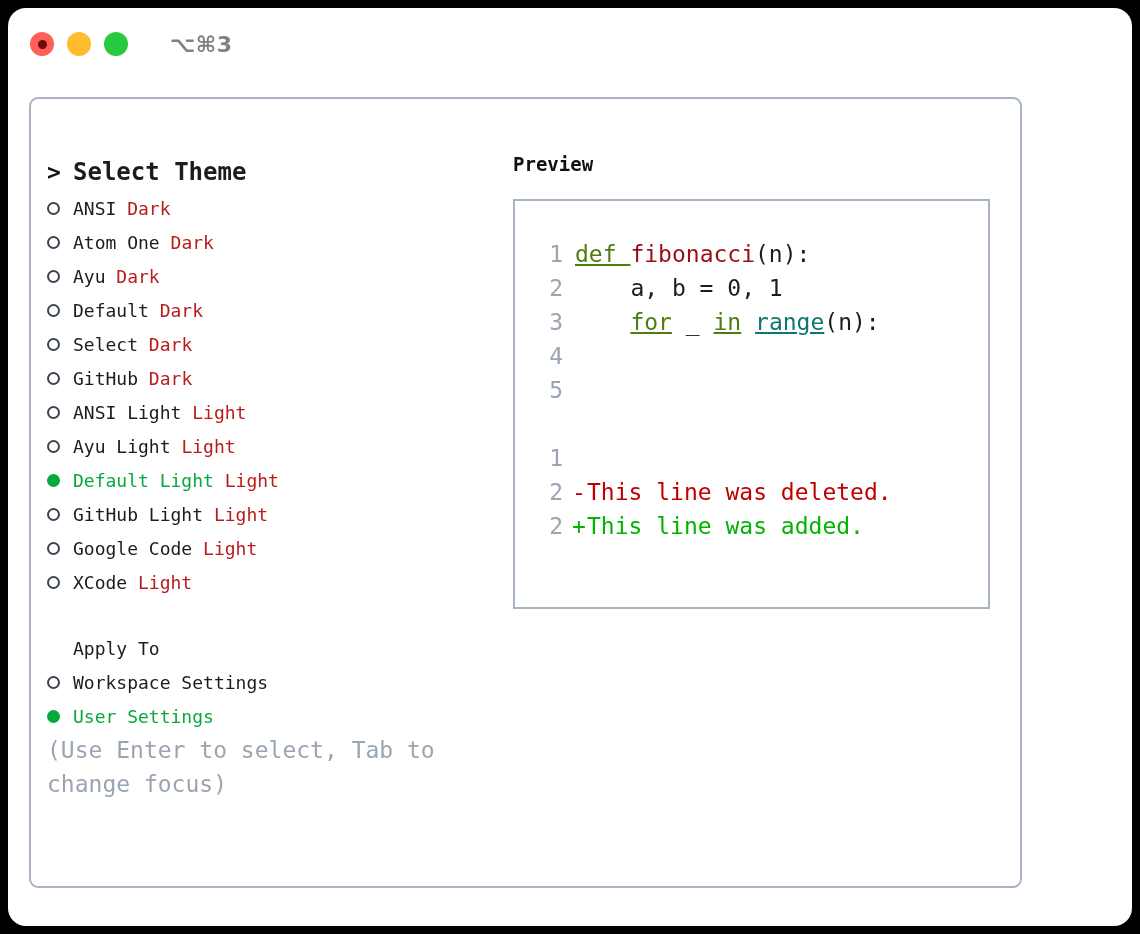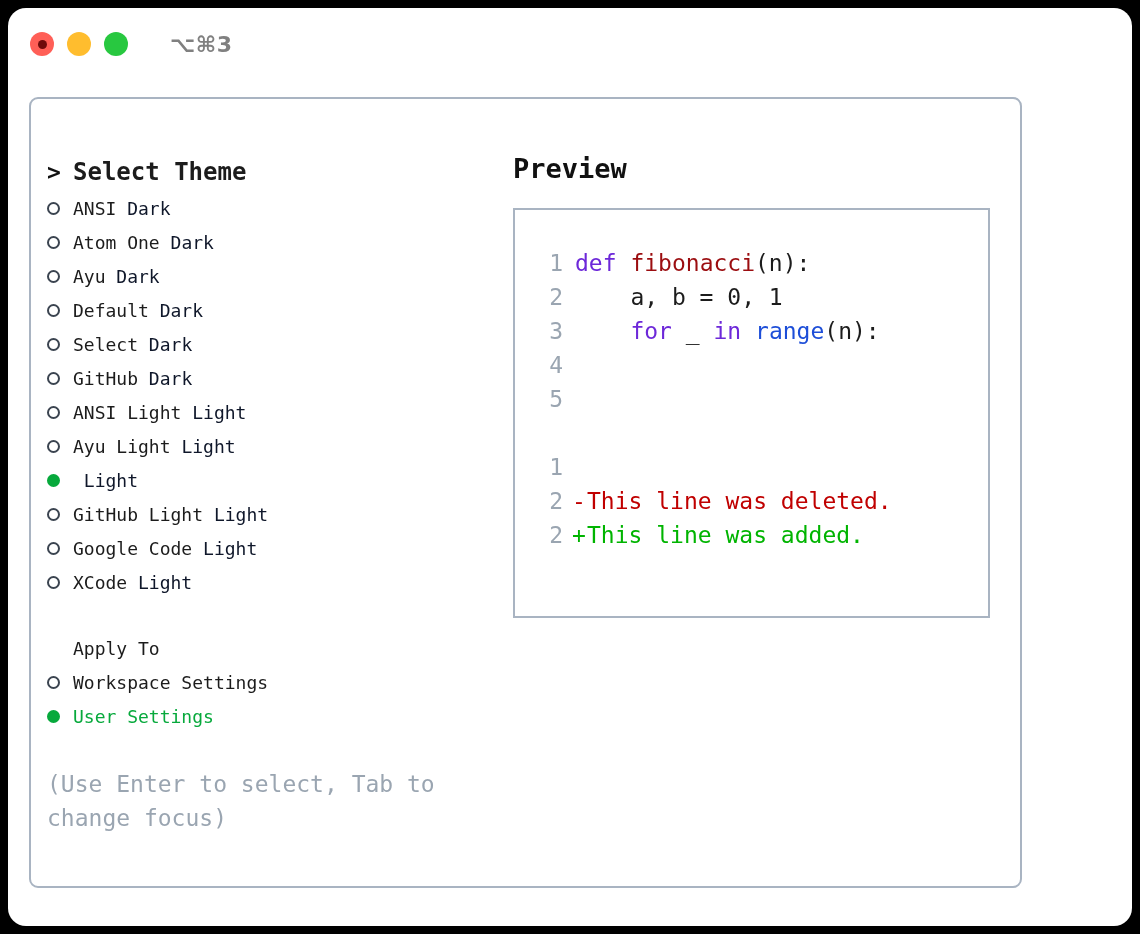--- a/index.html
+++ b/index.html
@@ -109,52 +109,51 @@
     border-radius: 50%;
     border: 2px solid #3b4450;
     background: transparent;
     display: inline-block;
   }
   .bullet.filled {
     background: #07a93c;
     border-color: #07a93c;
   }
   .row .label { color: #1c1c1c; }
-  .row .suffix { color: #0f172a; }
+  .row .suffix { color: #b91c1c; }
   .row.selected .label { color: #07a93c; }
 
   .header-row {
     font-weight: bold;
     font-size: 24px;
     color: #111111;
     height: 38px;
   }
   .header-row .marker { font-weight: bold; line-height: 38px; }
 
   .section-gap { height: 32px; }
 
   .plain-row { }
   .plain-row .bullet-wrap { visibility: hidden; }
 
   .hint {
-    margin-top: 34px;
     width: 412px;
     font-size: 23px;
     line-height: 34px;
     color: #9aa5b1;
     white-space: pre-wrap;
   }
 
   
   .right-col {
     flex: 1;
     padding: 54px 0 0 20px;
   }
   .preview-title {
-    font-size: 27px;
+    font-size: 19px;
     font-weight: bold;
     color: #111111;
     margin-bottom: 24px;
   }
   .preview-box {
     width: 477px;
     height: 410px;
     border: 2px solid #a9b4c2;
     background: #ffffff;
     padding: 40px 0 0 14px;
@@ -179,23 +178,23 @@
     color: #1c1c1c;
   }
   .diffmark {
     width: 24px;
     flex: 0 0 24px;
     text-align: center;
     padding-left: 8px;
   }
   .blank-line { height: 34px; }
 
-  .tok-kw   { color: #6d28d9; }
+  .tok-kw   { color: #4d7c0f; text-decoration: underline; }
   .tok-fn   { color: #9b0d10; }
-  .tok-bi   { color: #1d4ed8; }
+  .tok-bi   { color: #0f766e; text-decoration: underline; }
   .tok-pl   { color: #1c1c1c; }
   .tok-ctx  { color: #7a7a7a; }
   .tok-del  { color: #c00000; }
   .tok-add  { color: #00b400; }
 </style>
 </head>
 <body>
 
 <div class="window">
 
@@ -222,21 +221,21 @@
 
         <div id="theme-options">
             <div class="row"><span class="bullet-wrap"><span class="bullet"></span></span><span class="label">ANSI</span><span class="suffix"> Dark</span></div>
             <div class="row"><span class="bullet-wrap"><span class="bullet"></span></span><span class="label">Atom One</span><span class="suffix"> Dark</span></div>
             <div class="row"><span class="bullet-wrap"><span class="bullet"></span></span><span class="label">Ayu</span><span class="suffix"> Dark</span></div>
             <div class="row"><span class="bullet-wrap"><span class="bullet"></span></span><span class="label">Default</span><span class="suffix"> Dark</span></div>
             <div class="row"><span class="bullet-wrap"><span class="bullet"></span></span><span class="label">Select</span><span class="suffix"> Dark</span></div>
             <div class="row"><span class="bullet-wrap"><span class="bullet"></span></span><span class="label">GitHub</span><span class="suffix"> Dark</span></div>
             <div class="row"><span class="bullet-wrap"><span class="bullet"></span></span><span class="label">ANSI Light</span><span class="suffix"> Light</span></div>
             <div class="row"><span class="bullet-wrap"><span class="bullet"></span></span><span class="label">Ayu Light</span><span class="suffix"> Light</span></div>
-            <div class="row selected"><span class="bullet-wrap"><span class="bullet filled"></span></span><span class="suffix"> Light</span></div>
+            <div class="row selected"><span class="bullet-wrap"><span class="bullet filled"></span></span><span class="label">Default Light</span><span class="suffix"> Light</span></div>
             <div class="row"><span class="bullet-wrap"><span class="bullet"></span></span><span class="label">GitHub Light</span><span class="suffix"> Light</span></div>
             <div class="row"><span class="bullet-wrap"><span class="bullet"></span></span><span class="label">Google Code</span><span class="suffix"> Light</span></div>
             <div class="row"><span class="bullet-wrap"><span class="bullet"></span></span><span class="label">XCode</span><span class="suffix"> Light</span></div>
           </div>
 
         <div class="section-gap"></div>
 
         <div class="row plain-row">
           <span class="bullet-wrap"><span class="bullet"></span></span>
           <span class="label">Apply To</span>

